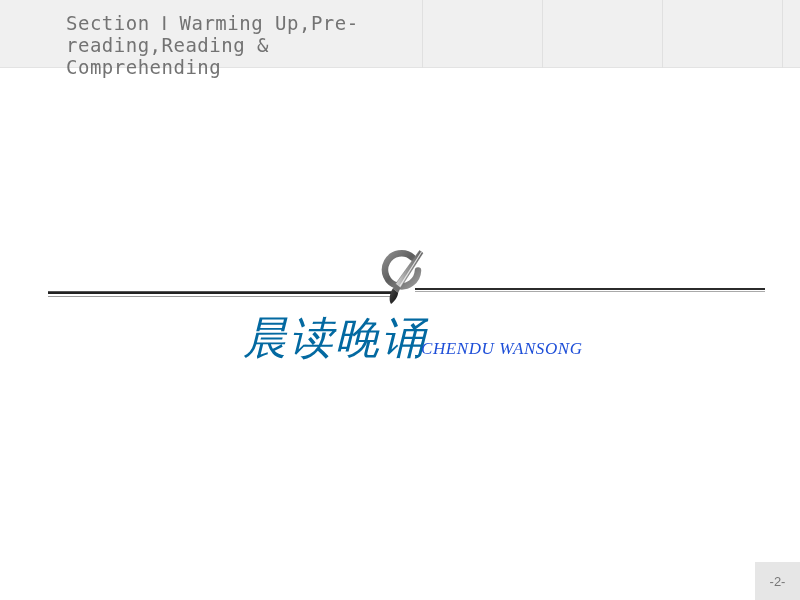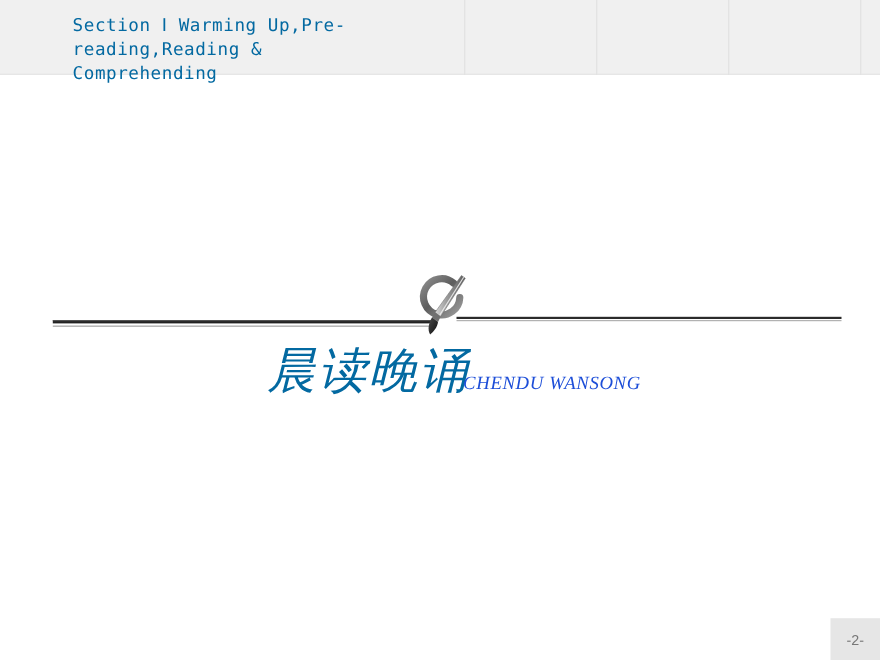--- a/index.html
+++ b/index.html
@@ -32,24 +32,24 @@
     width: 1px;
     height: 68px;
     background: #e0e0e0;
   }
   .header-title {
     position: absolute;
     left: 66px;
     top: 12px;
     width: 300px;
     font-family: "DejaVu Sans Mono", "Liberation Mono", monospace;
-    font-size: 16px;
+    font-size: 19px;
     line-height: 22px;
     letter-spacing: 0.5px;
-    color: #0369a1;
+    color: #737373;
     white-space: pre-line;
   }
 
   
   .rule-left {
     position: absolute;
     left: 48px;
     top: 291px;
     width: 345px;
     height: 3px;

